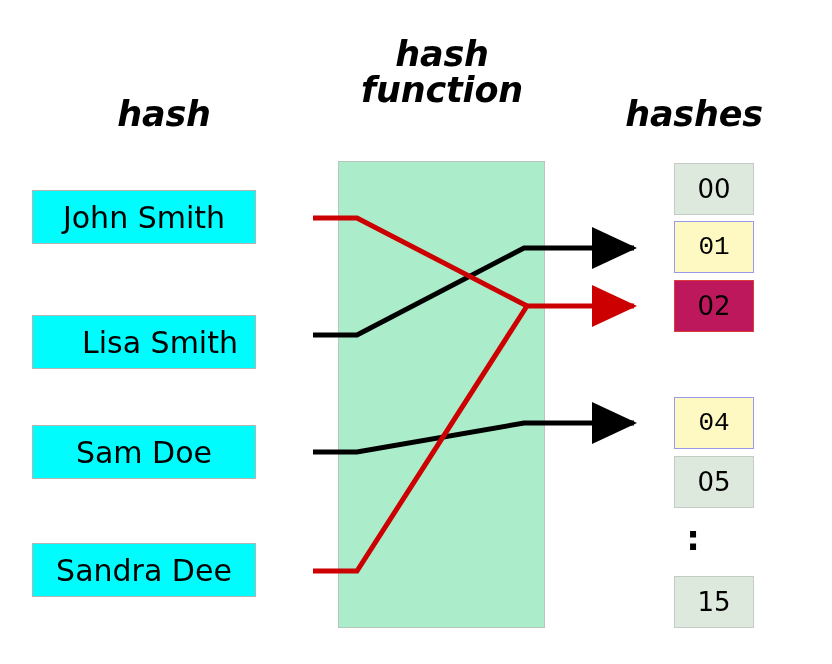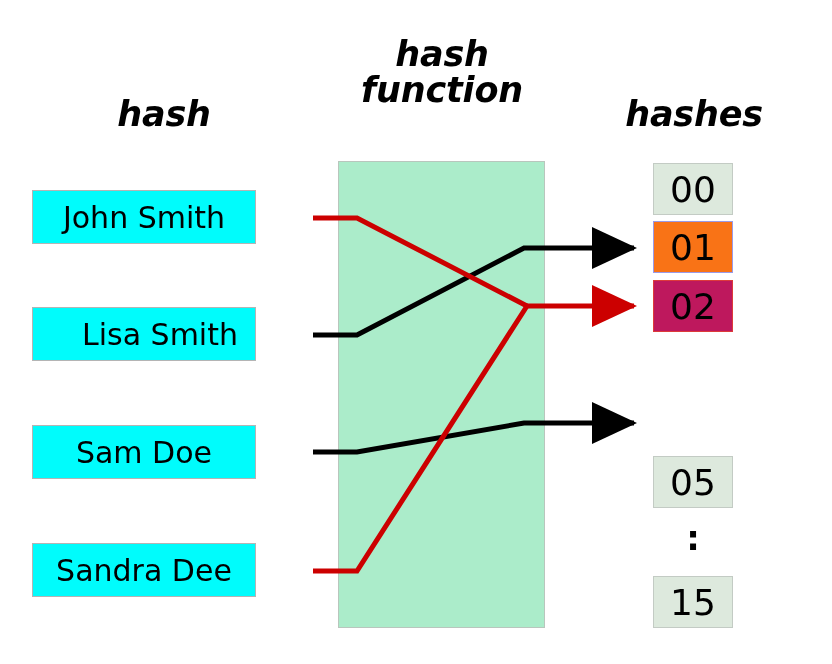--- a/index.html
+++ b/index.html
@@ -56,33 +56,33 @@
     color: #000000;
     font-size: 30px;
     display: flex;
     align-items: center;
     justify-content: center;
   }
 
   
   .hash-cell {
     position: absolute;
-    left: 653px;
+    left: 674px;
     width: 80px;
     height: 52px;
     box-sizing: border-box;
     border: 1px solid #c3cbc4;
     color: #000000;
-    font-size: 36px;
+    font-size: 26px;
     display: flex;
     align-items: center;
     justify-content: center;
   }
   .hash-cell.plain     { background: #dde9dd; }
-  .hash-cell.filled    { background: #f97316; border-color: #9a9ae8; }
+  .hash-cell.filled    { background: #fef9c3; border-color: #9a9ae8; font-family: Liberation Mono, monospace; }
   .hash-cell.collision { background: #be185d; border-color: #dd3a3a; }
 
   #ellipsis {
     position: absolute;
     left: 653px;
     width: 80px;
     top: 516px;
     height: 44px;
     color: #000000;
     font-size: 34px;
@@ -111,27 +111,28 @@
   <div class="heading" id="head-keys">hash</div>
 
   <div class="heading" id="head-fn">hash
 function</div>
 
   <div class="heading" id="head-hashes">hashes</div>
 
   <div id="fn-panel"></div>
 
   <div class="key-box" style="top:190px;">John Smith</div>
-  <div class="key-box" style="top:307px;padding-left:32px;">Lisa Smith</div>
+  <div class="key-box" style="top:315px;padding-left:32px;">Lisa Smith</div>
   <div class="key-box" style="top:425px;">Sam Doe</div>
   <div class="key-box" style="top:543px;">Sandra Dee</div>
 
   <div class="hash-cell plain" style="top:163px;">00</div>
   <div class="hash-cell filled" style="top:221px;">01</div>
   <div class="hash-cell collision" style="top:280px;">02</div>
+  <div class="hash-cell filled" style="top:397px;">04</div>
   <div class="hash-cell plain" style="top:456px;">05</div>
 
   <div id="ellipsis">:</div>
 
   <div class="hash-cell plain" style="top:576px;">15</div>
 
   <svg id="wires" viewBox="0 0 832 664">
     <defs>
       <marker id="arrow-black" markerWidth="9" markerHeight="9" refX="8.4" refY="4.5" orient="auto" markerUnits="strokeWidth">
         <path d="M0,0.3 L9,4.5 L0,8.7 z" fill="#000000"></path>

